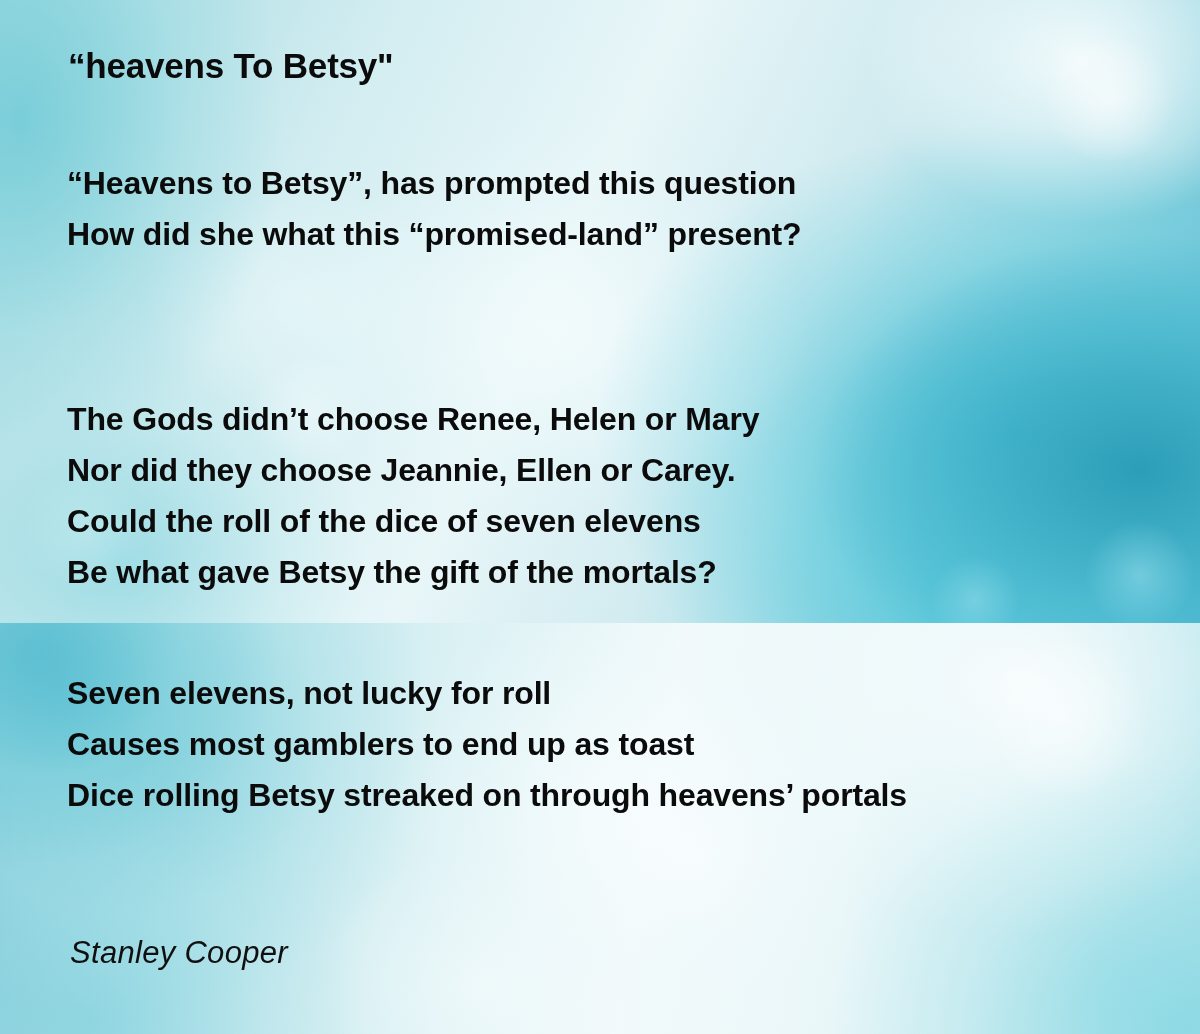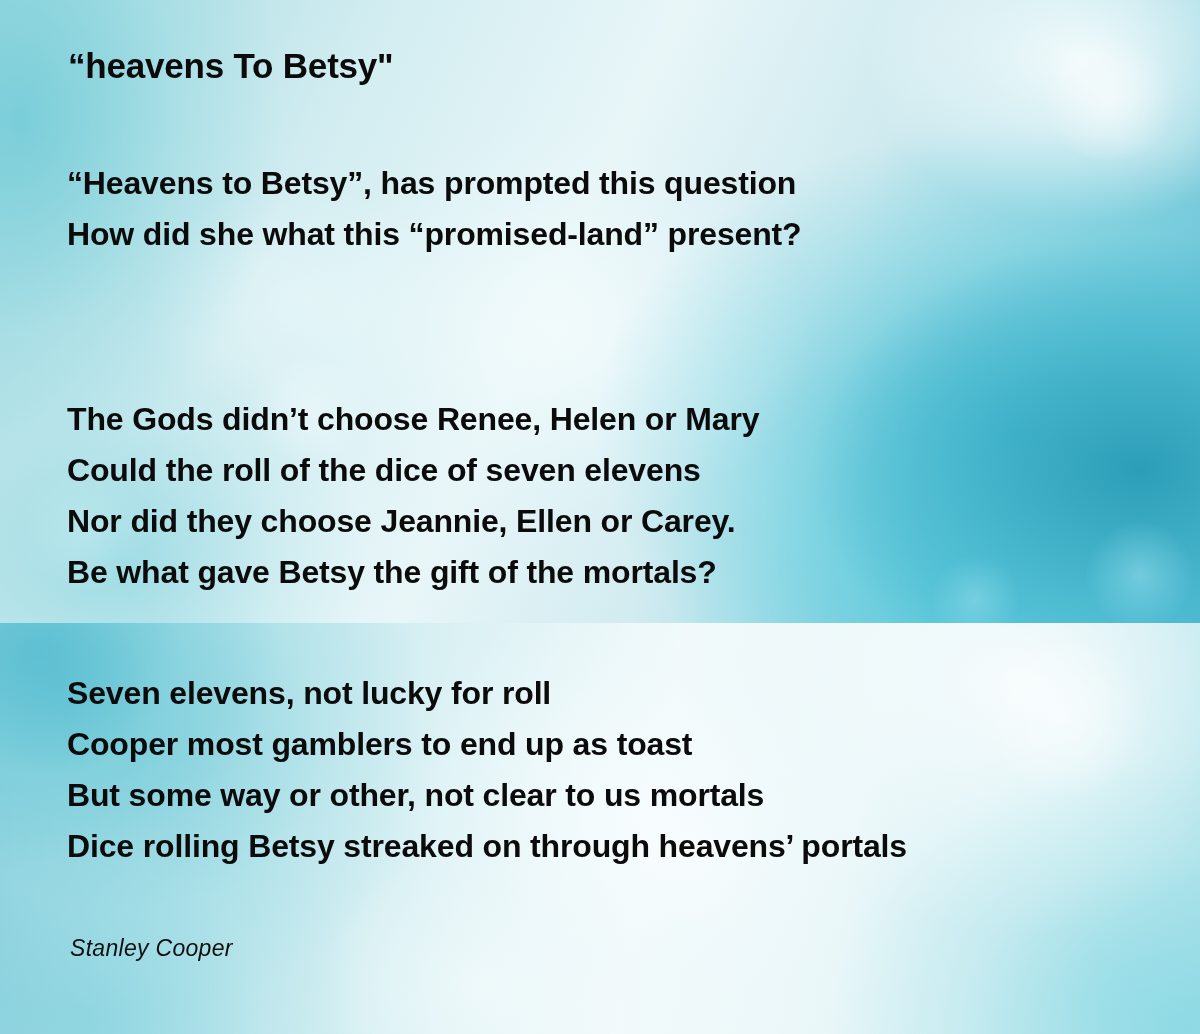--- a/index.html
+++ b/index.html
@@ -101,21 +101,21 @@
   }
 
   #stanza-1 { top: 158px; }
   #stanza-2 { top: 394px; }
   #stanza-3 { top: 668px; }
 
   #poem-author {
     position: absolute;
     left: 70px;
     top: 935px;
-    font-size: 23px;
+    font-size: 31px;
     font-style: italic;
     font-weight: normal;
     color: #101010;
     white-space: nowrap;
     letter-spacing: 0.3px;
   }
 </style>
 </head>
 <body>
 
@@ -140,28 +140,27 @@
 
     <div id="poem-title">“heavens To Betsy"</div>
 
     <div class="stanza" id="stanza-1">
       <div class="poem-line">“Heavens to Betsy”, has prompted this question</div>
       <div class="poem-line">How did she what this “promised-land” present?</div>
     </div>
 
     <div class="stanza" id="stanza-2">
       <div class="poem-line">The Gods didn’t choose Renee, Helen or Mary</div>
+      <div class="poem-line">Nor did they choose Jeannie, Ellen or Carey.</div>
       <div class="poem-line">Could the roll of the dice of seven elevens</div>
-      <div class="poem-line">Nor did they choose Jeannie, Ellen or Carey.</div>
       <div class="poem-line">Be what gave Betsy the gift of the mortals?</div>
     </div>
 
     <div class="stanza" id="stanza-3">
       <div class="poem-line">Seven elevens, not lucky for roll</div>
-      <div class="poem-line">Cooper most gamblers to end up as toast</div>
-      <div class="poem-line">But some way or other, not clear to us mortals</div>
+      <div class="poem-line">Causes most gamblers to end up as toast</div>
       <div class="poem-line">Dice rolling Betsy streaked on through heavens’ portals</div>
     </div>
 
     <div id="poem-author">Stanley Cooper</div>
 
   </div>
 </div>
 
 </body></html>

